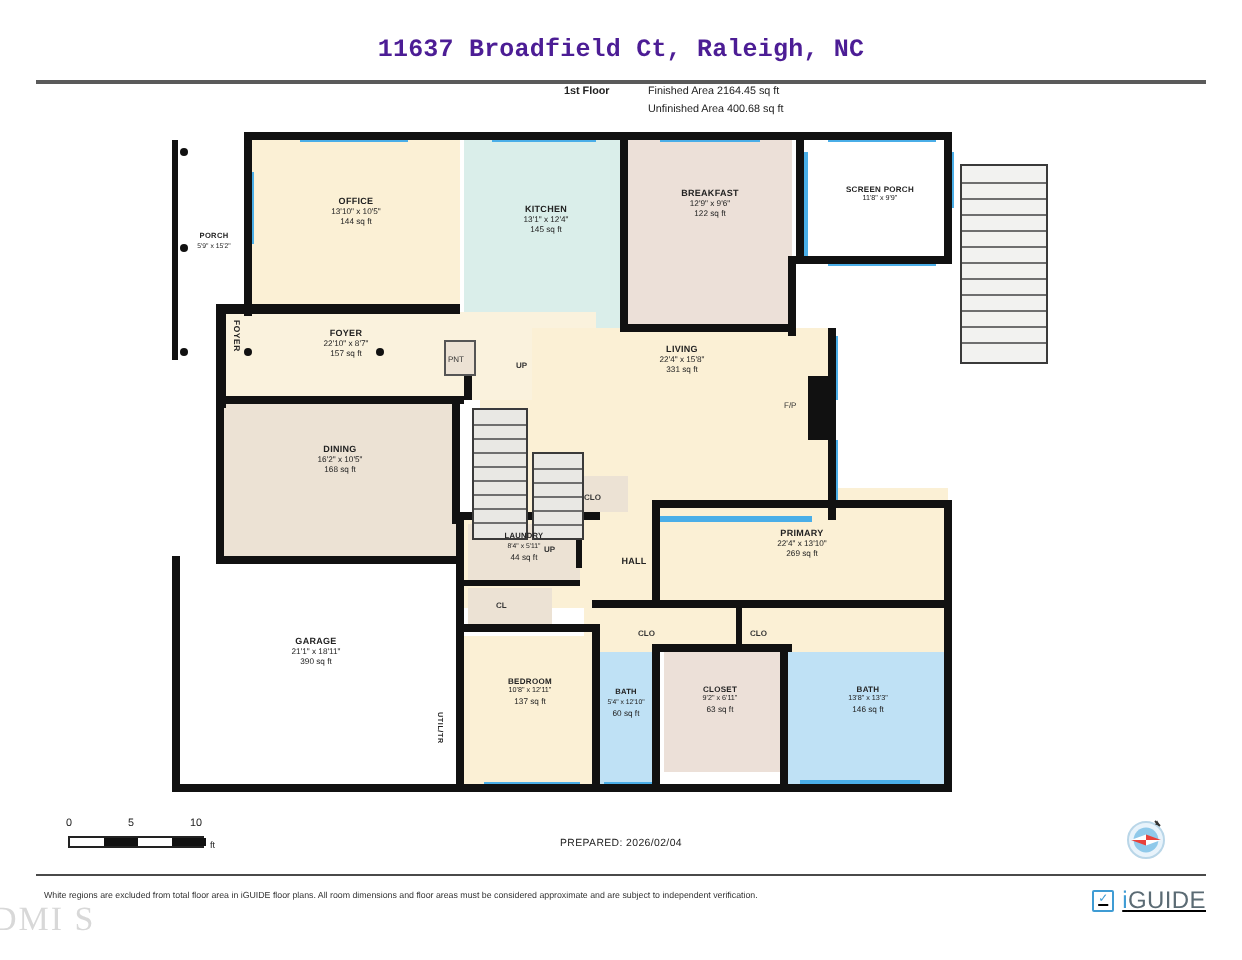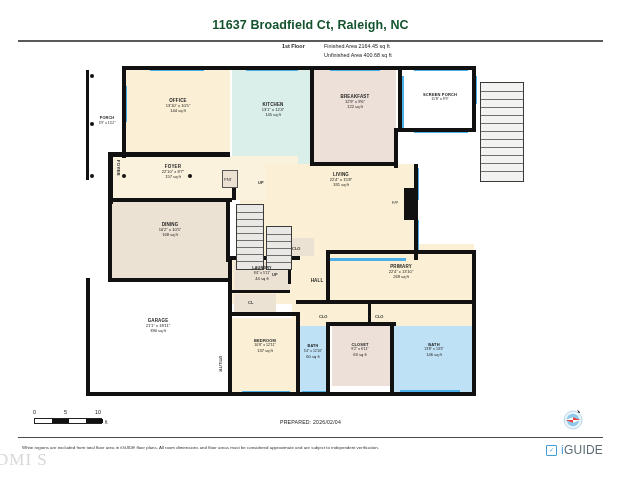--- a/index.html
+++ b/index.html
@@ -6,21 +6,21 @@
   body{
     width:621px;height:480px;background:#ffffff;
     font-family:"Liberation Sans", sans-serif;
     overflow:hidden;position:relative;
   }
   .page{position:absolute;inset:0;}
 
   
   .title{
     position:absolute;left:0;top:18px;width:621px;text-align:center;
-    font-size:12.5px;font-weight:bold;color:#14532d;letter-spacing:.1px;
+    font-size:12.5px;font-weight:bold;color:#4c1d95;letter-spacing:.1px;font-family:Liberation Mono, monospace;
   }
   .hrule{
     position:absolute;left:18px;top:40px;width:585px;height:2px;background:#5a5a5a;
   }
   .areas{position:absolute;left:282px;top:42px;font-size:5.4px;color:#222;line-height:9px;}
   .areas .row{display:flex;gap:8px;}
   .areas .fl{font-weight:bold;width:34px;}
 
   
   .plan{position:absolute;left:0;top:60px;width:621px;height:345px;}
@@ -63,21 +63,21 @@
   .scalebar{position:absolute;left:34px;top:418px;width:68px;height:6px;
             border:.8px solid #222;box-sizing:border-box;background:#fff;}
   .scalebar i{position:absolute;top:0;bottom:0;background:#111;}
   .scnum{position:absolute;font-size:5.4px;color:#222;}
   .scft{position:absolute;left:105px;top:420px;font-size:4.6px;color:#222;}
   .prepared{position:absolute;left:0;top:419px;width:621px;text-align:center;
             font-size:5.2px;color:#222;letter-spacing:.2px;}
   .compass{position:absolute;left:562px;top:408px;width:22px;height:22px;}
   .frule{position:absolute;left:18px;top:437px;width:585px;height:1.2px;background:#4a4a4a;}
   .disc{position:absolute;left:22px;top:444px;width:480px;font-size:4.4px;color:#333;line-height:7px;}
-  .brand{position:absolute;right:18px;top:443px;display:flex;align-items:center;gap:4px;}
+  .brand{position:absolute;right:18px;top:443px;display:flex;align-items:center;gap:4px;text-decoration:underline;}
   .brand .bx{width:9px;height:9px;border:1.3px solid #3f9cd4;border-radius:1px;
              display:flex;align-items:center;justify-content:center;}
   .brand .bx span{color:#3f9cd4;font-size:6px;line-height:6px;}
   .brand .bt{font-size:12px;color:#5b6b74;letter-spacing:.2px;}
   .brand .bt b{color:#3f9cd4;font-weight:normal;}
   .wmark{position:absolute;left:-4px;top:450px;font-size:17px;color:#d8d8d8;
          font-family:"Liberation Serif", serif;letter-spacing:1px;}
 </style>
 </head>
 <body>

